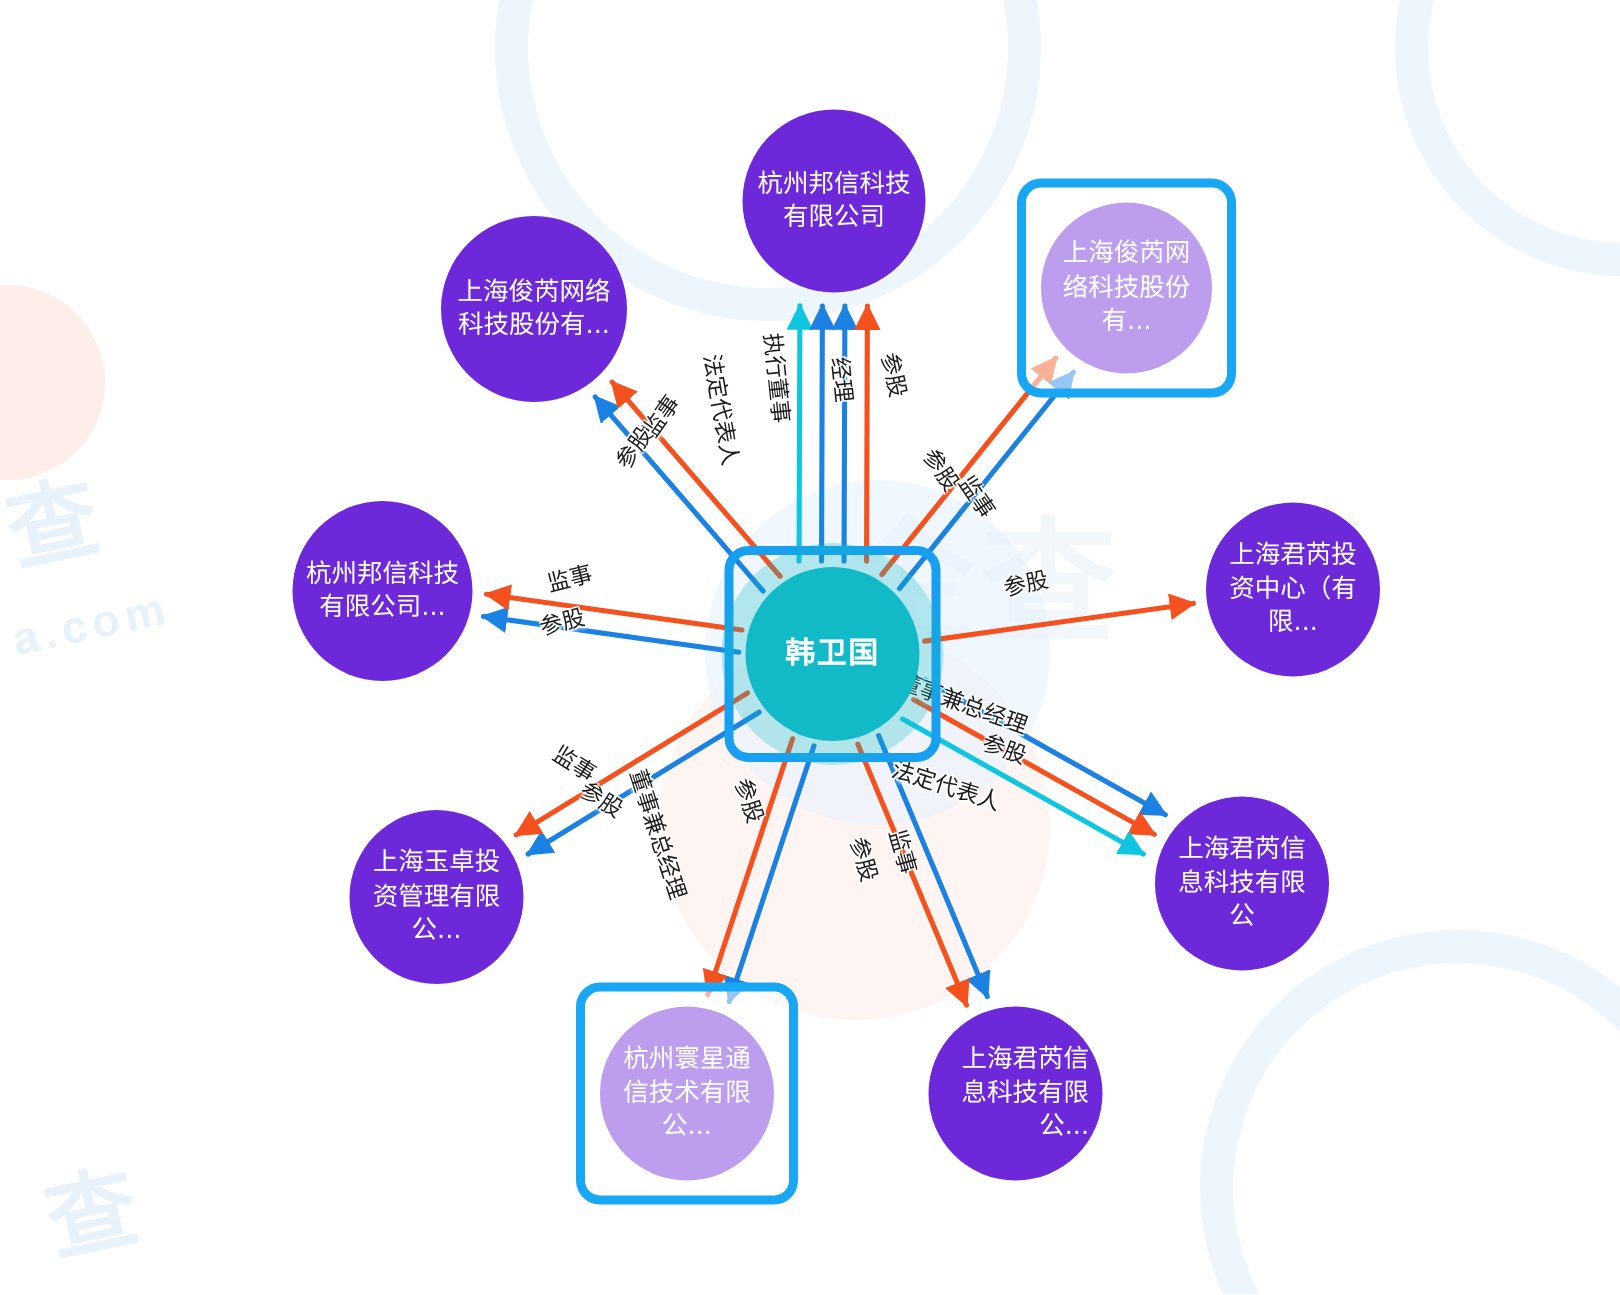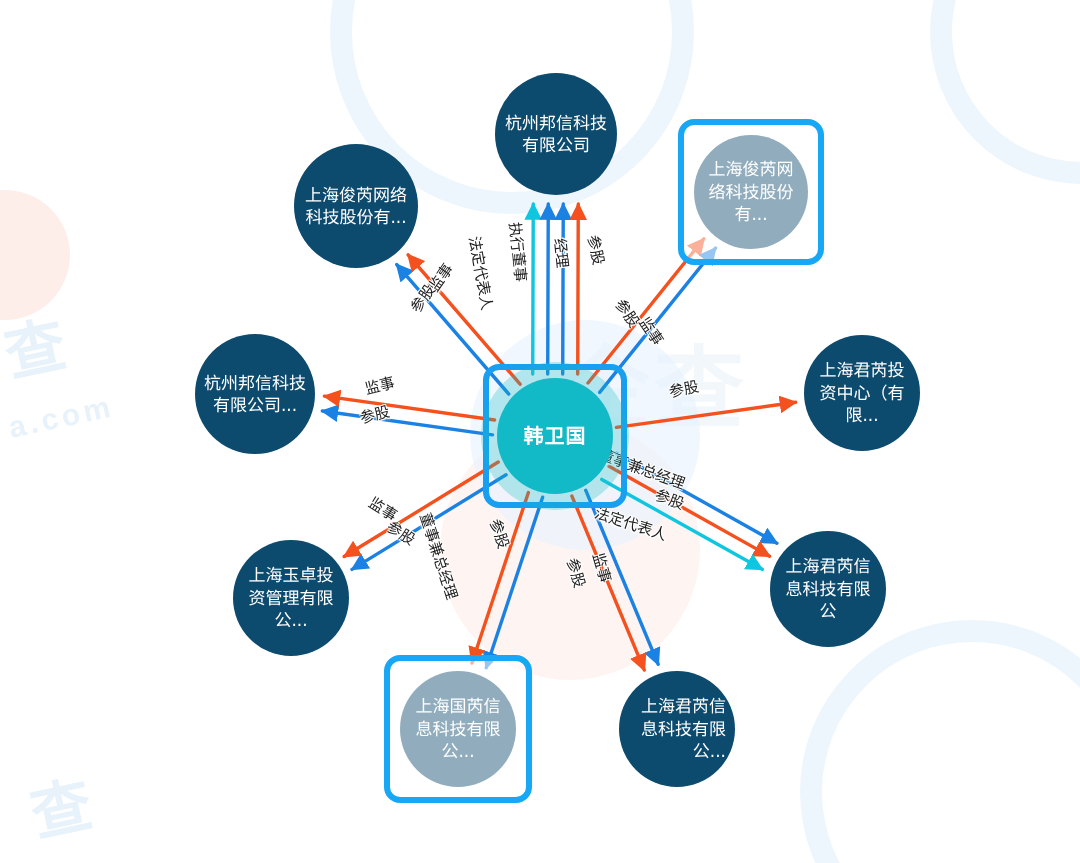--- a/index.html
+++ b/index.html
@@ -68,21 +68,21 @@
       -1px -1px 0 rgba(255,255,255,.92),
        0 2px 2px rgba(255,255,255,.8);
     pointer-events: auto;
     cursor: default;
   }
   
   .node {
     position: absolute;
     z-index: 4;
     border-radius: 50%;
-    background: #0c4a6e;
+    background: #6d28d9;
     color: #ffffff;
     display: flex;
     align-items: center;
     justify-content: center;
     text-align: center;
     box-sizing: border-box;
     cursor: pointer;
     user-select: none;
   }
   .node .node-label {
@@ -208,21 +208,21 @@
         <span class="node-label">上海俊芮网络科技股份有...</span>
       </div>
       <div class="node" style="left: 195px; top: 334px; width: 120px; height: 120px;">
         <span class="node-label">杭州邦信科技有限公司...</span>
       </div>
       <div class="node" style="left: 233px; top: 540px; width: 116px; height: 116px;">
         <span class="node-label">上海玉卓投资管理有限公...</span>
       </div>
       <div class="select-frame" style="left: 384px; top: 655px; width: 148px; height: 148px;"></div>
       <div class="node" style="left: 400px; top: 671px; width: 116px; height: 116px;">
-        <span class="node-label">上海国芮信息科技有限公...</span>
+        <span class="node-label">杭州寰星通信技术有限公...</span>
       </div>
       <div class="node" style="left: 619px; top: 671px; width: 116px; height: 116px; text-align: right;">
         <span class="node-label">上海君芮信息科技有限公...</span>
       </div>
       <div class="node" style="left: 770px; top: 531px; width: 116px; height: 116px;">
         <span class="node-label">上海君芮信息科技有限公</span>
       </div>
       <div class="node" style="left: 804px; top: 335px; width: 116px; height: 116px; justify-content: center;">
         <span class="node-label">上海君芮投资中心（有限...</span>
       </div>

